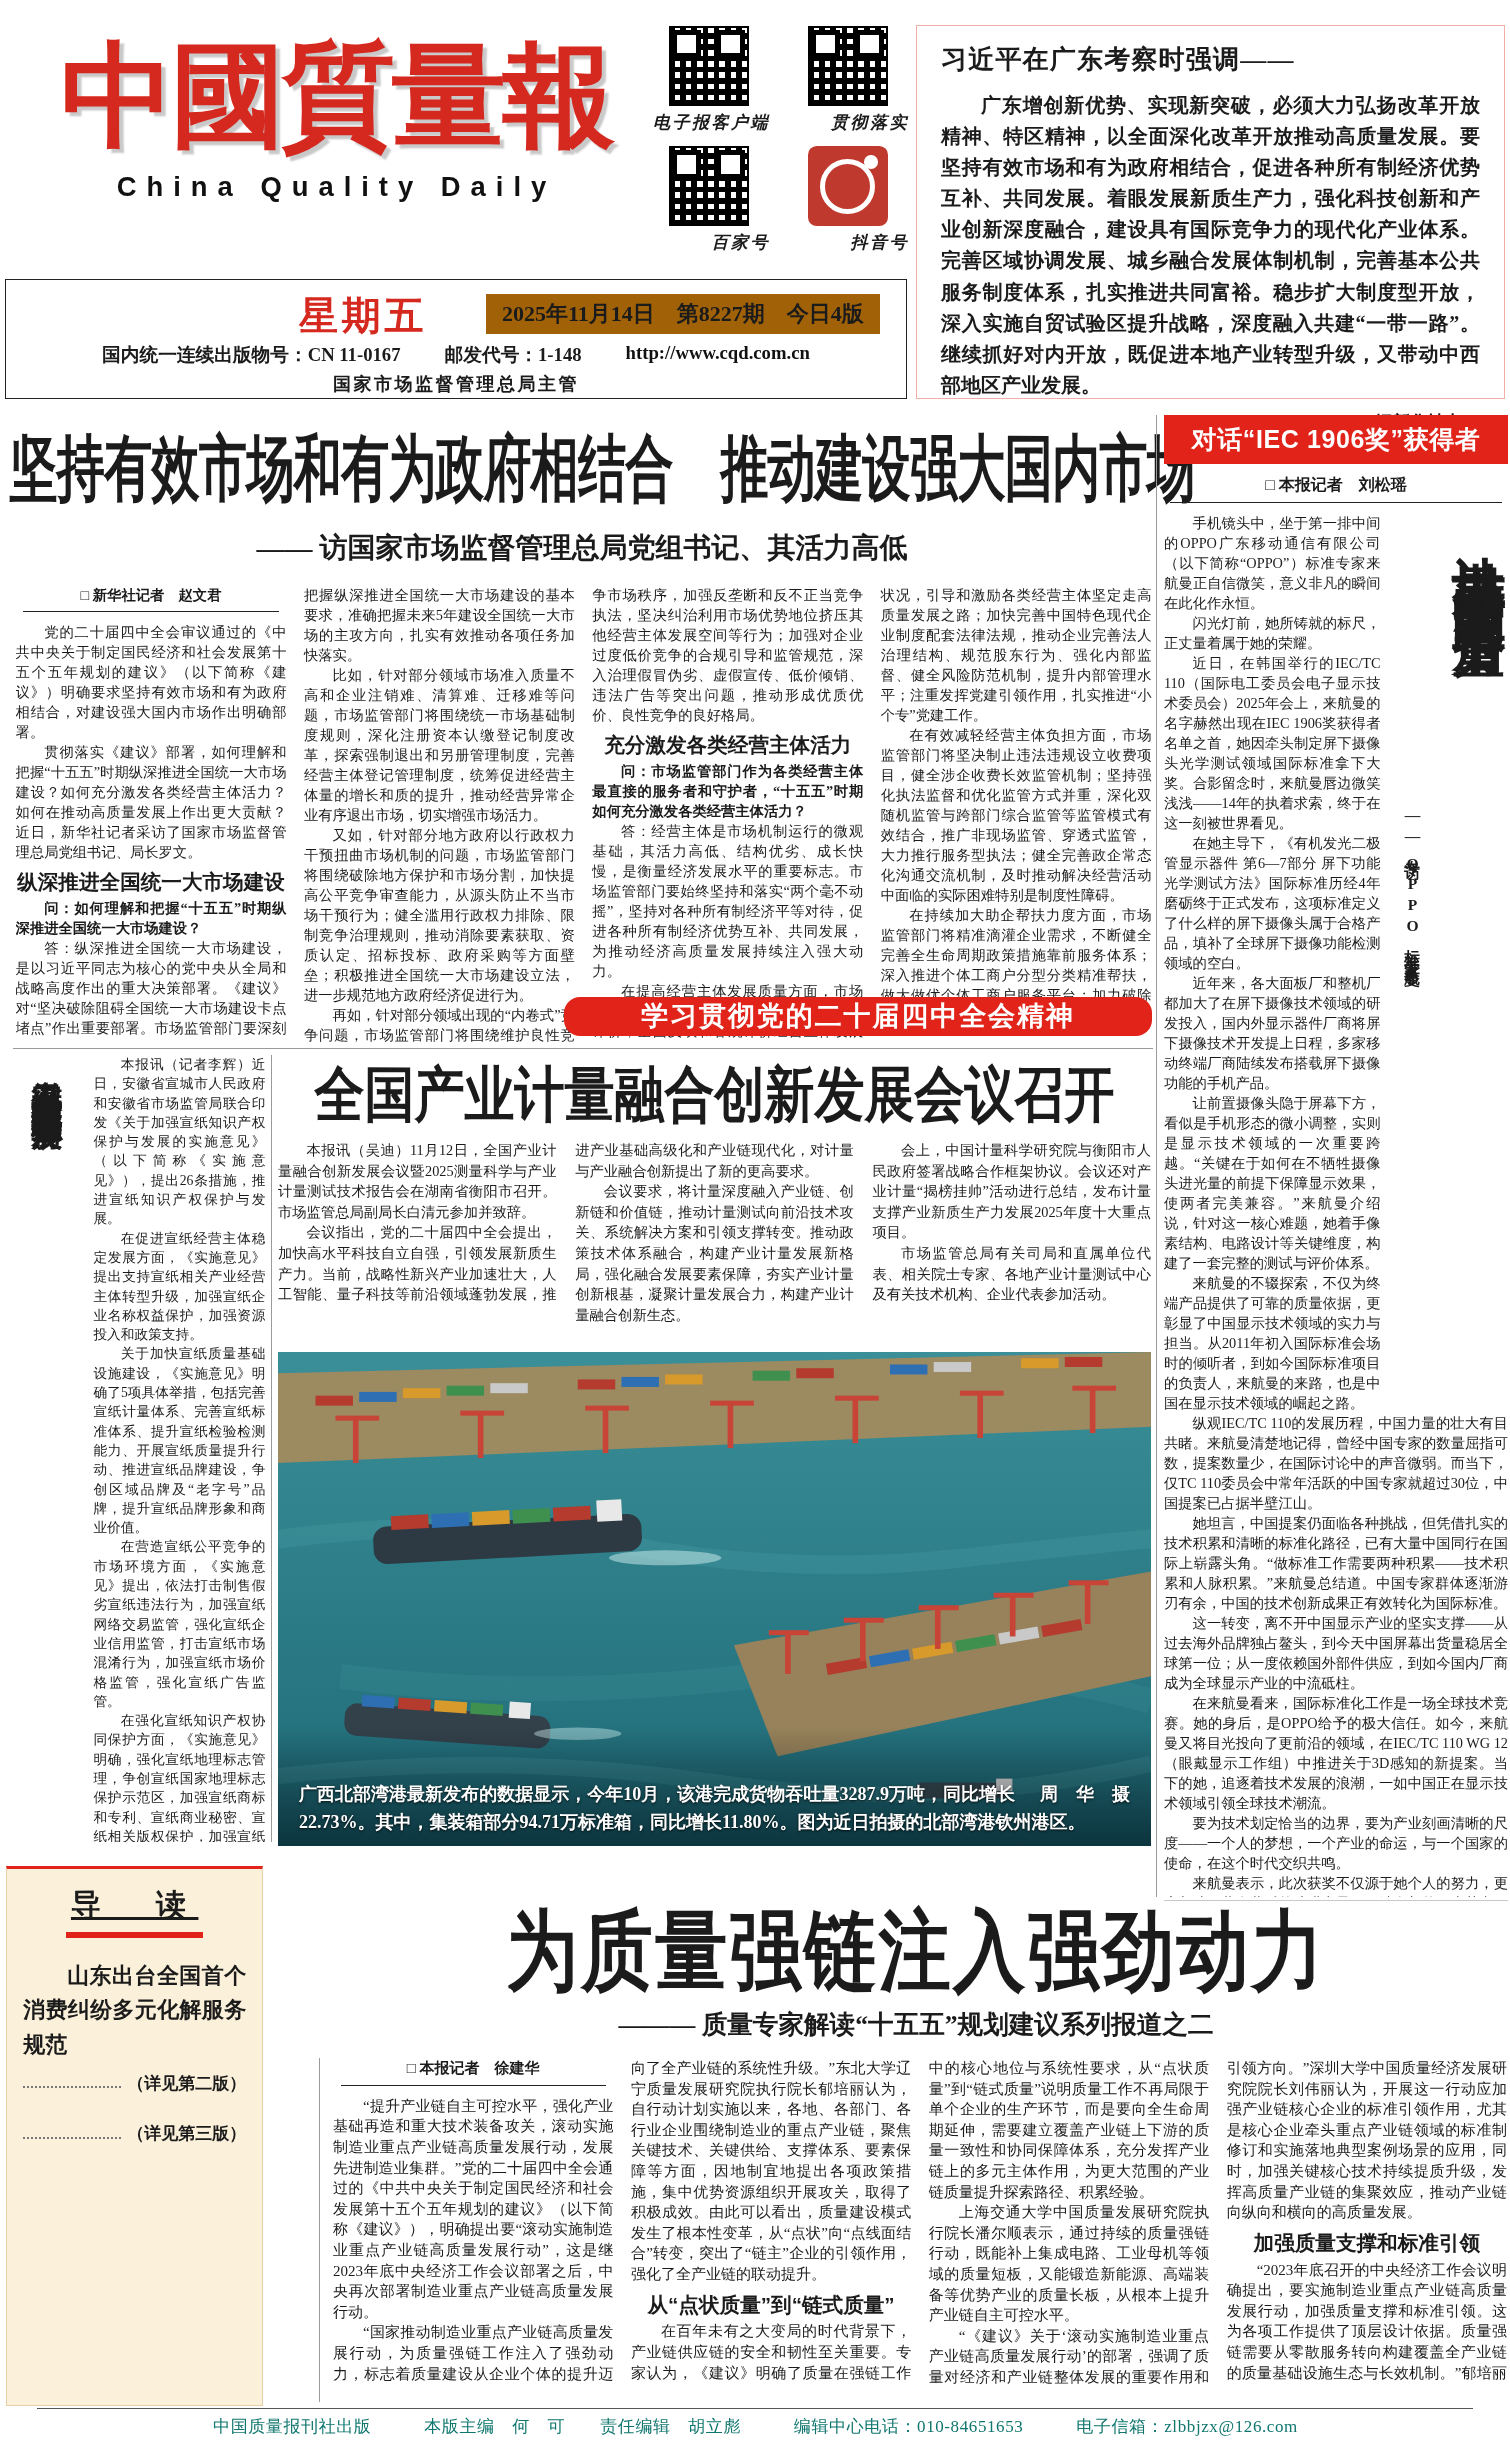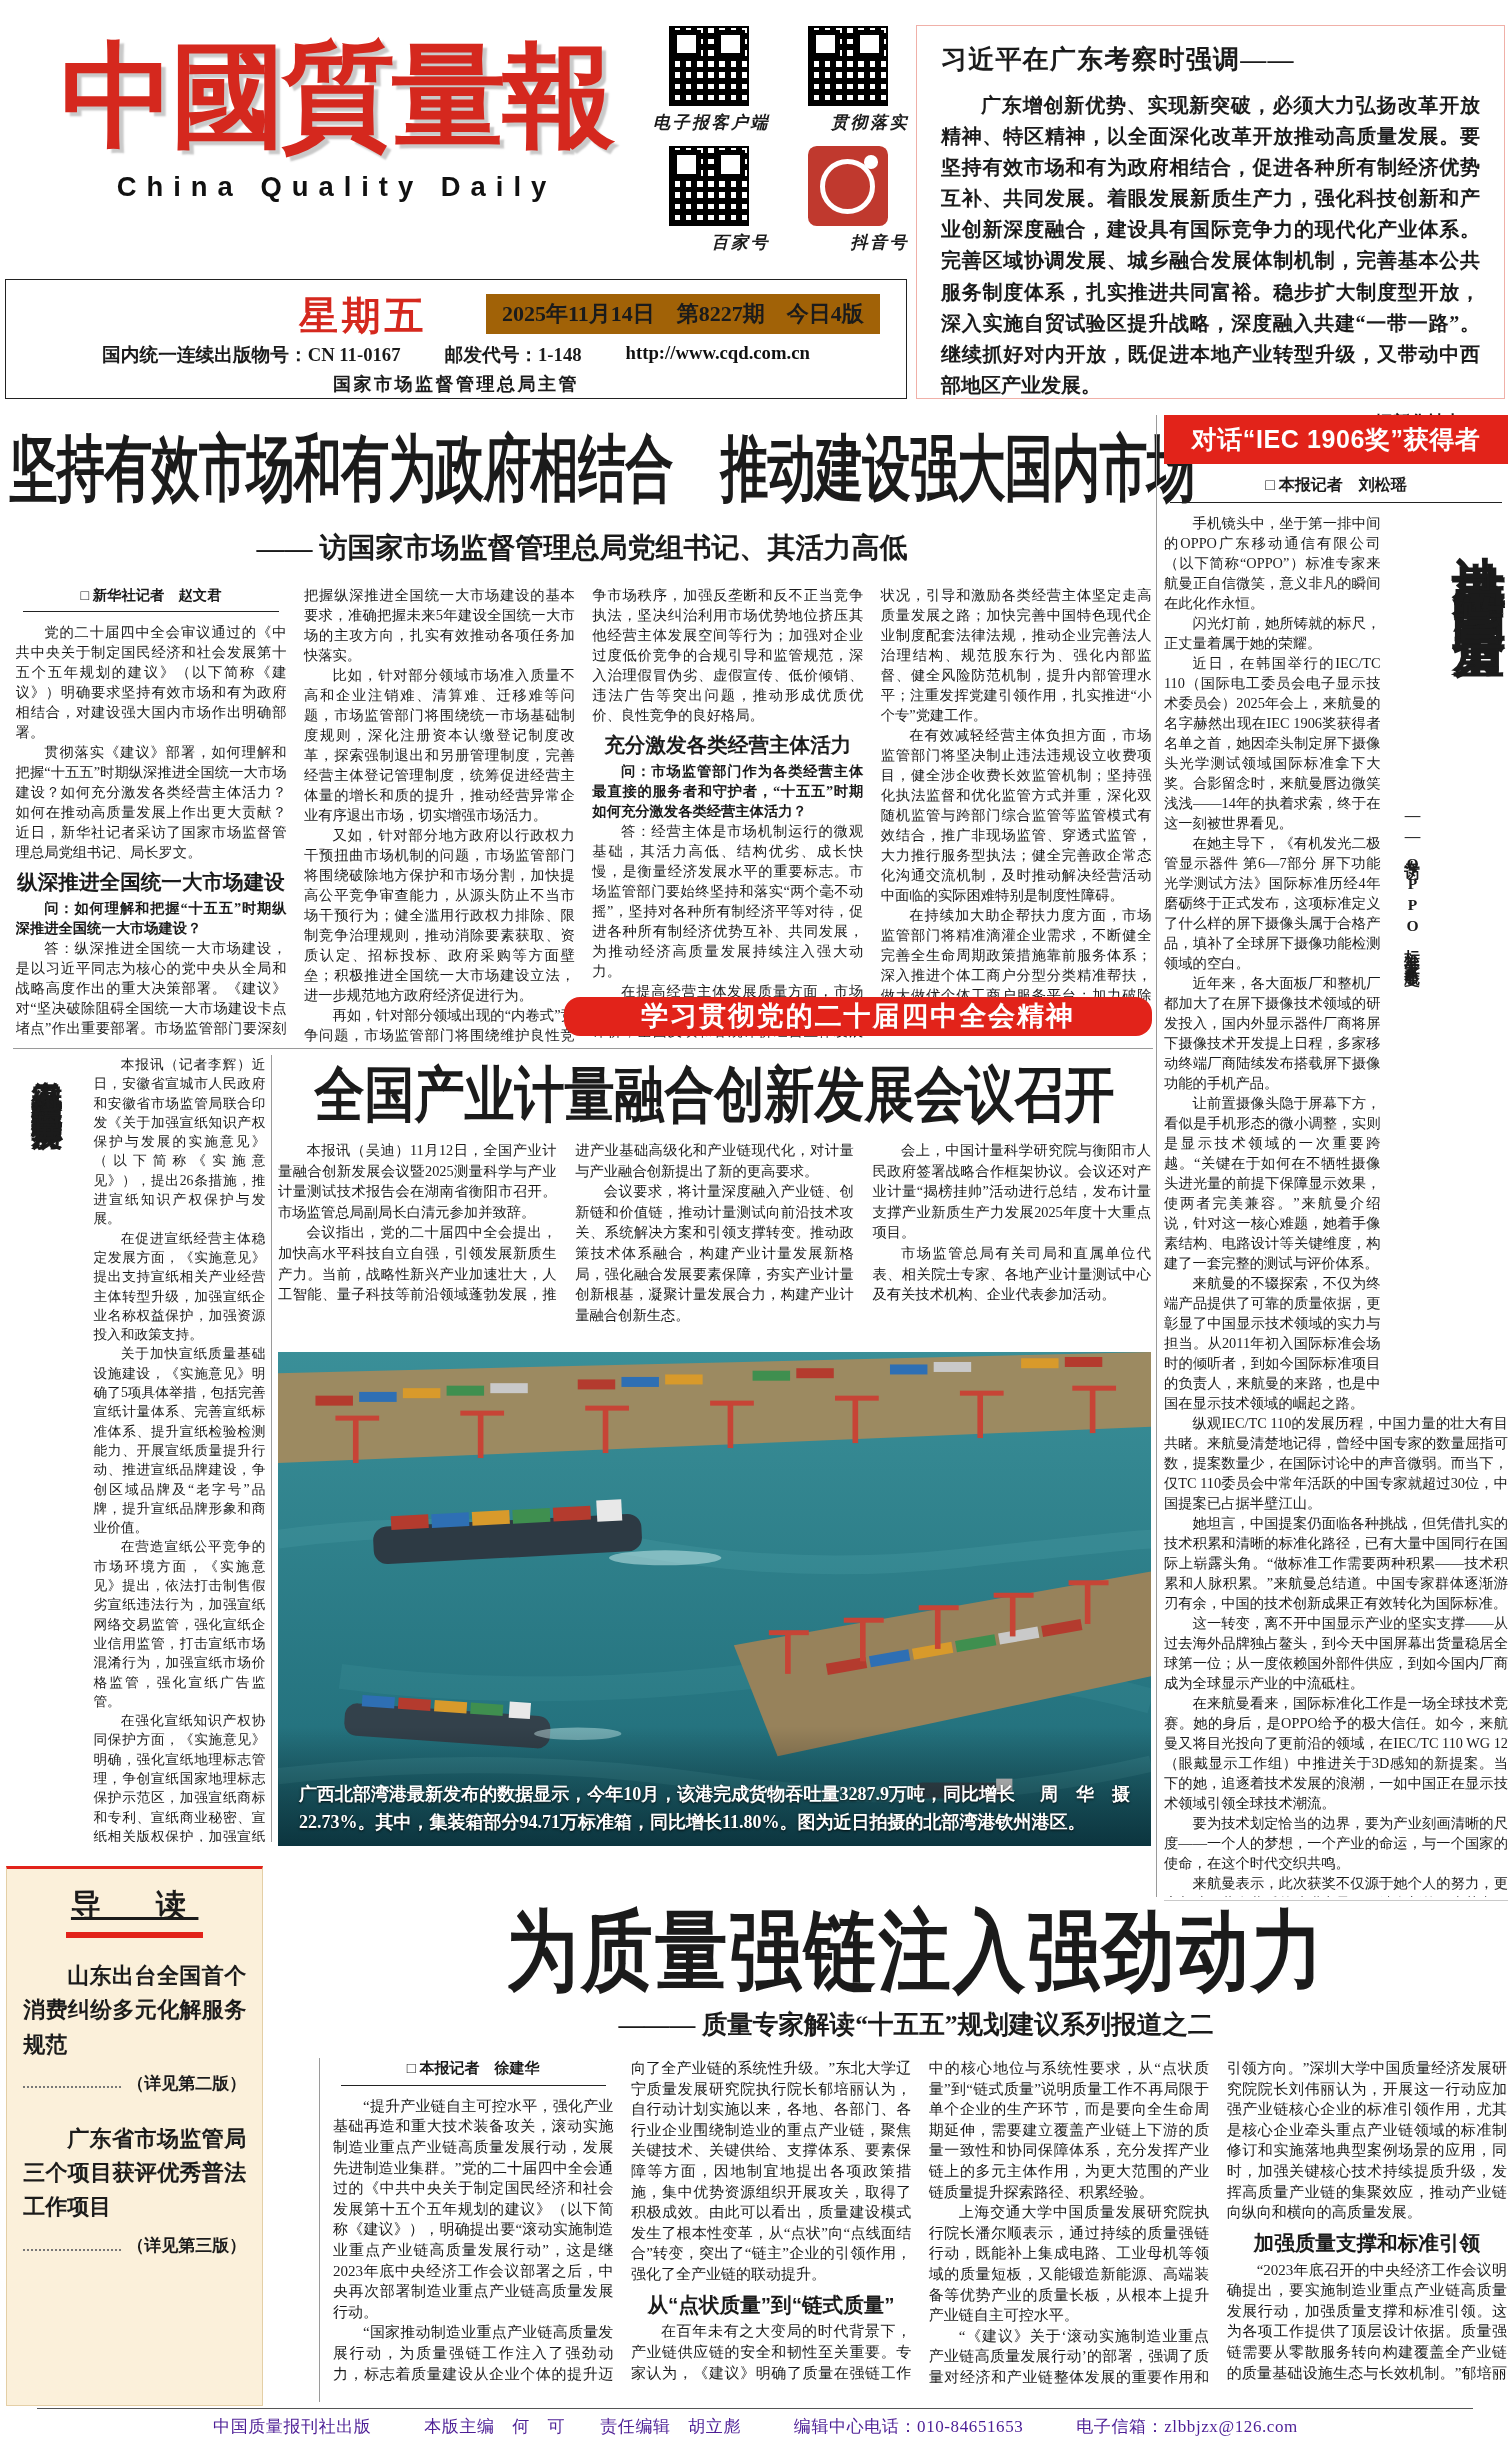--- a/index.html
+++ b/index.html
@@ -109,21 +109,21 @@
   
   .chain-headline{position:absolute;left:324px;top:1904px;width:1184px;height:97px;line-height:97px;text-align:center;white-space:nowrap;}
   .chain-headline>span{display:inline-block;font-family:var(--serif);font-weight:900;font-size:72px;letter-spacing:2.5px;
                        transform:scaleY(1.22);transform-origin:center;}
   .chain-sub{position:absolute;left:324px;top:2007px;width:1184px;text-align:center;font-size:25.6px;font-weight:700;}
   .chain-body{position:absolute;left:333px;top:2058px;width:1174px;height:344px;font-size:15px;line-height:20.6px;overflow:hidden;}
 
   
   .vline{position:absolute;width:1.2px;background:#9a9a9a;}
   .hline{position:absolute;height:1.2px;background:#9a9a9a;}
-  .footer{position:absolute;left:0;top:2415px;width:100%;text-align:center;font-size:17px;color:#4c1d95;letter-spacing:0.6px;}
+  .footer{position:absolute;left:0;top:2415px;width:100%;text-align:center;font-size:17px;color:#0f766e;letter-spacing:0.6px;}
 </style>
 </head>
 <body>
 
 <div class="page">
 
   <div class="masthead">
     <div class="mh-title">中國質量報</div>
     <div class="mh-sub">China  Quality  Daily</div>
   </div>
@@ -336,21 +336,20 @@
     <div class="dd-title">导　读</div>
     <div class="dd-bar"></div>
     <div class="dd-item">
       <div class="dd-text">山东出台全国首个消费纠纷多元化解服务规范</div>
       <div class="dd-ref-row">
         <span class="dd-dots"></span>
         <span class="dd-ref">（详见第二版）</span>
       </div>
     </div>
     <div class="dd-item">
-      <div class="dd-text">广东省市场监管局三个项目获评优秀普法工作项目</div>
       <div class="dd-ref-row">
         <span class="dd-dots"></span>
         <span class="dd-ref">（详见第三版）</span>
       </div>
     </div>
   </div>
 
   <div class="chain-headline">
     <span>为质量强链注入强劲动力</span>
   </div>

